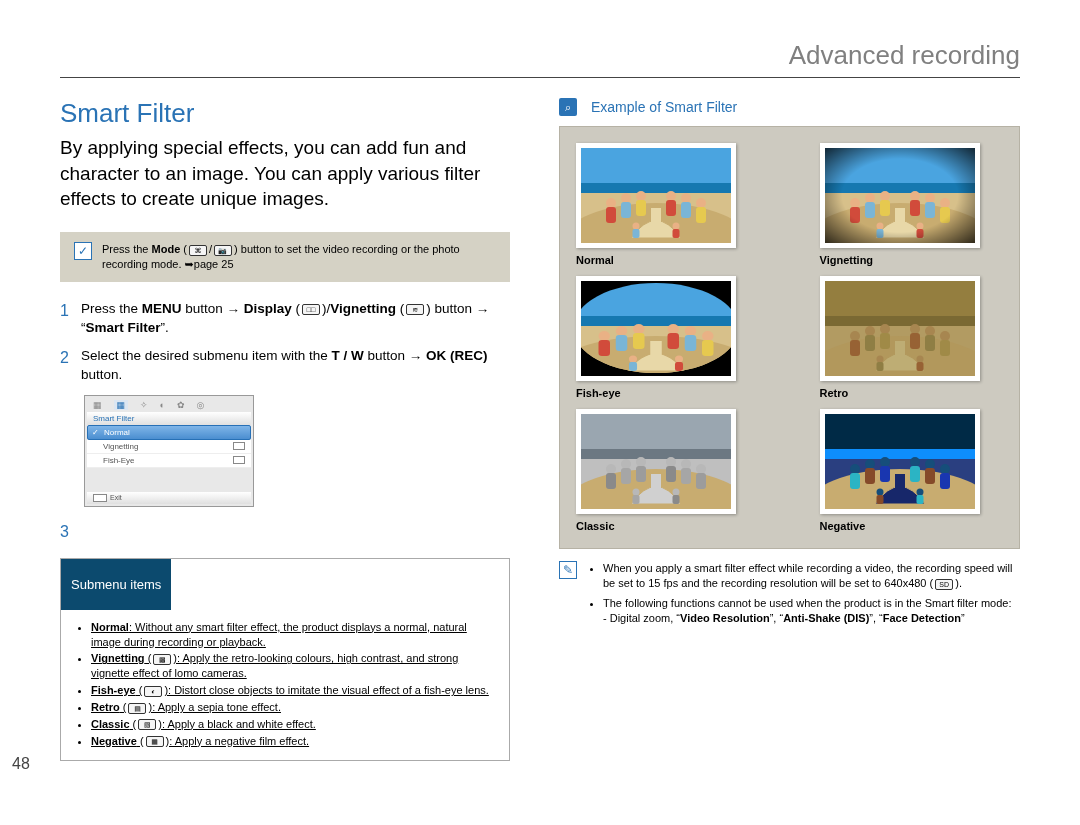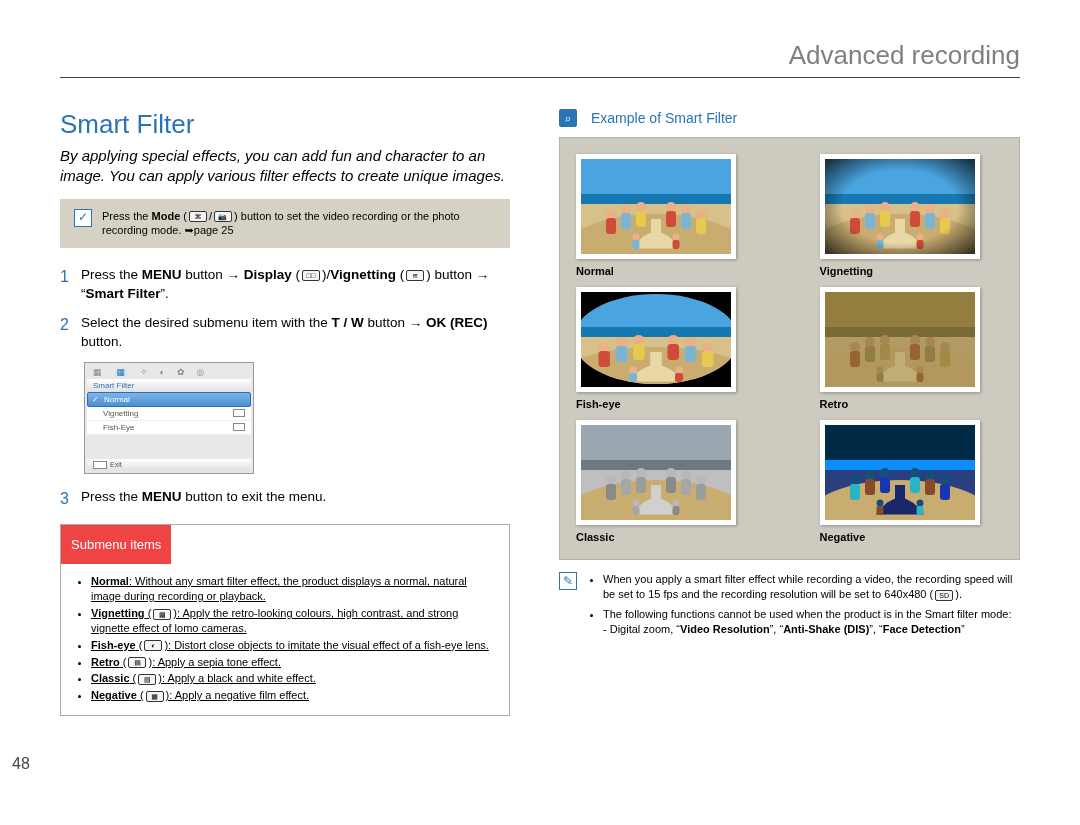--- a/index.html
+++ b/index.html
@@ -12,45 +12,44 @@
     height: 825px;
   }
   .page {
     padding: 40px 60px 20px 60px;
     position: relative;
     height: 100%;
   }
   .header {
     border-bottom: 1px solid #444;
     padding-bottom: 6px;
-    margin-bottom: 31px;
+    margin-bottom: 20px;
     text-align: right;
   }
   .header-title {
     font-size: 26px;
     color: #808080;
     font-weight: 400;
   }
   .columns {
     display: flex;
     gap: 49px;
   }
   .col-left { flex: 0 0 450px; }
   .col-right { flex: 1; }
   .section-title {
     font-size: 26px;
     color: #2a73b5;
     font-weight: 400;
     margin: 0 0 6px 0;
   }
   .intro {
-    font-size: 15px;
+    font-size: 19px;
     line-height: 1.35;
-    margin-bottom: 12px;
-    font-style: italic;
+    margin-bottom: 20px;
   }
   .note-box {
     background: #d5d2c5;
     padding: 10px 14px;
     display: flex;
     align-items: flex-start;
     gap: 10px;
     margin-bottom: 18px;
     font-size: 11px;
     line-height: 1.35;
@@ -125,23 +124,23 @@
   }
   .osd-exit {
     padding: 2px 6px;
     font-size: 7px;
     color: #555;
     margin-top: 24px;
     background: linear-gradient(#fff,#e0e0e0);
   }
   .mini-exit-box { display:inline-block; width:14px; height:8px; border:1px solid #888; background:#fff; vertical-align:middle; margin-right:3px;}
   .submenu-header {
-    background: #ef4444;
+    background: #0c4a6e;
     color: #fff;
-    padding: 12px 10px;
+    padding: 18px 10px;
     font-size: 13px;
     display: inline-block;
   }
   .submenu-box {
     border: 1px solid #aaa;
     padding: 0;
   }
   .submenu-body {
     padding: 10px 14px;
     font-size: 11px;
@@ -284,23 +283,20 @@
             <span>Fish-Eye</span>
             <span class="mini-icon"></span>
           </div>
           <div class="osd-exit">
             <span class="mini-exit-box"></span><span>Exit</span>
           </div>
         </div>
 
         <div class="step">
           <span class="step-num">3</span>
-          <div>
-            <span>Press the </span><b>MENU</b><span> button to exit the menu.</span>
-          </div>
         </div>
       </div>
 
       <div class="submenu-box">
         <span class="submenu-header">Submenu items</span>
         <div class="submenu-body">
           <ul>
             <li><b>Normal</b><span>: Without any smart filter effect, the product displays a normal, natural image during recording or playback.</span></li>
             <li><b>Vignetting</b> (<span class="mini-icon-box">▩</span><span>): Apply the retro-looking colours, high contrast, and strong vignette effect of lomo cameras.</span></li>
             <li><b>Fish-eye</b> (<span class="mini-icon-box">◐</span><span>): Distort close objects to imitate the visual effect of a fish-eye lens.</span></li>

